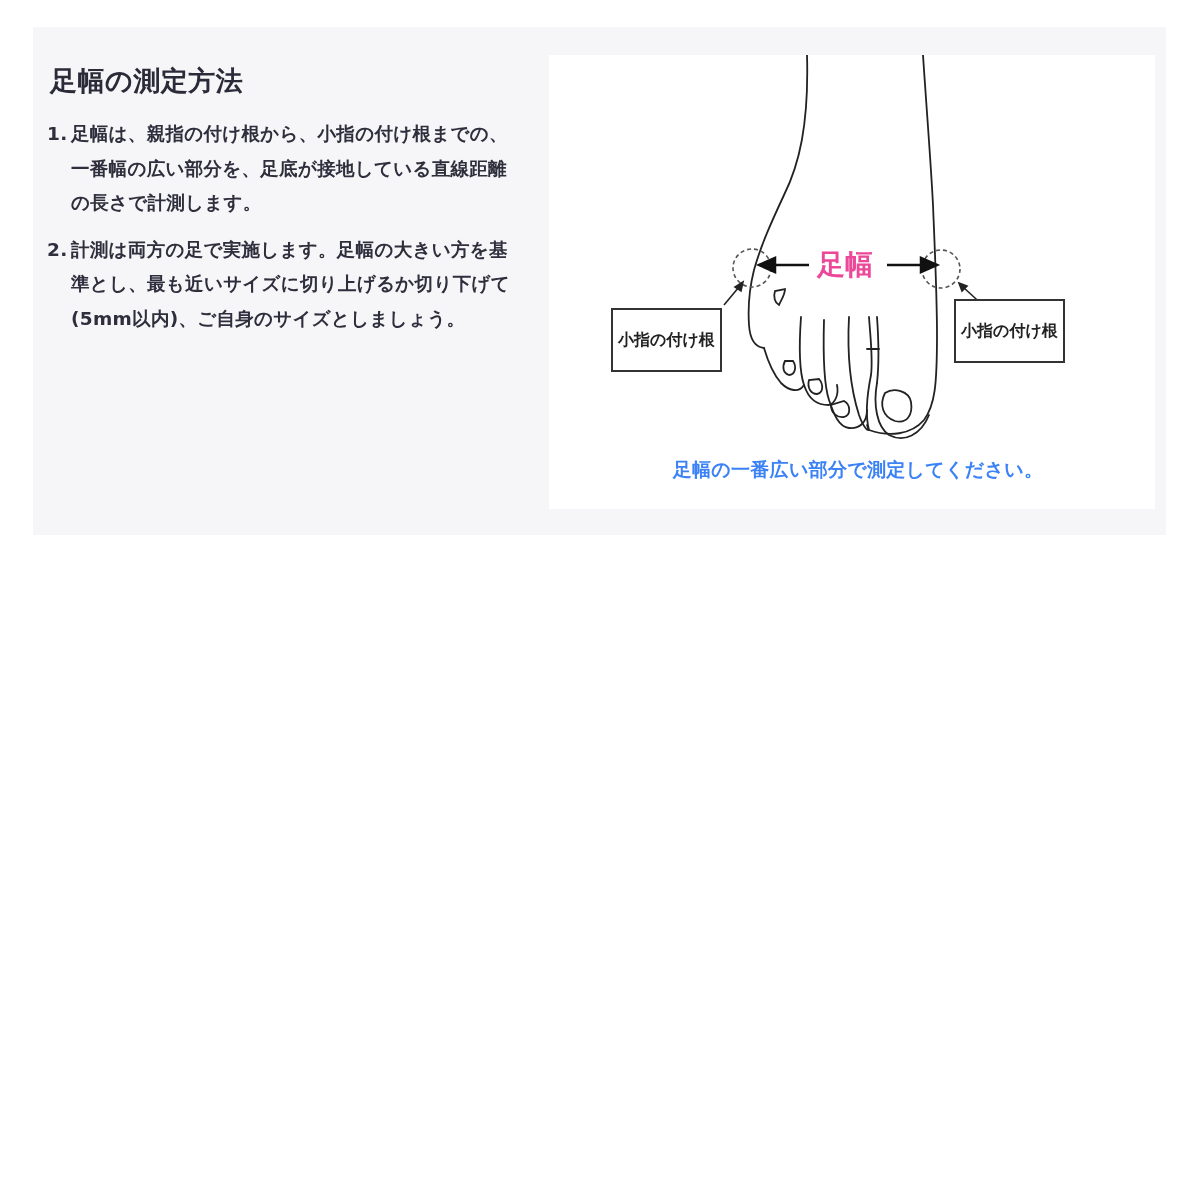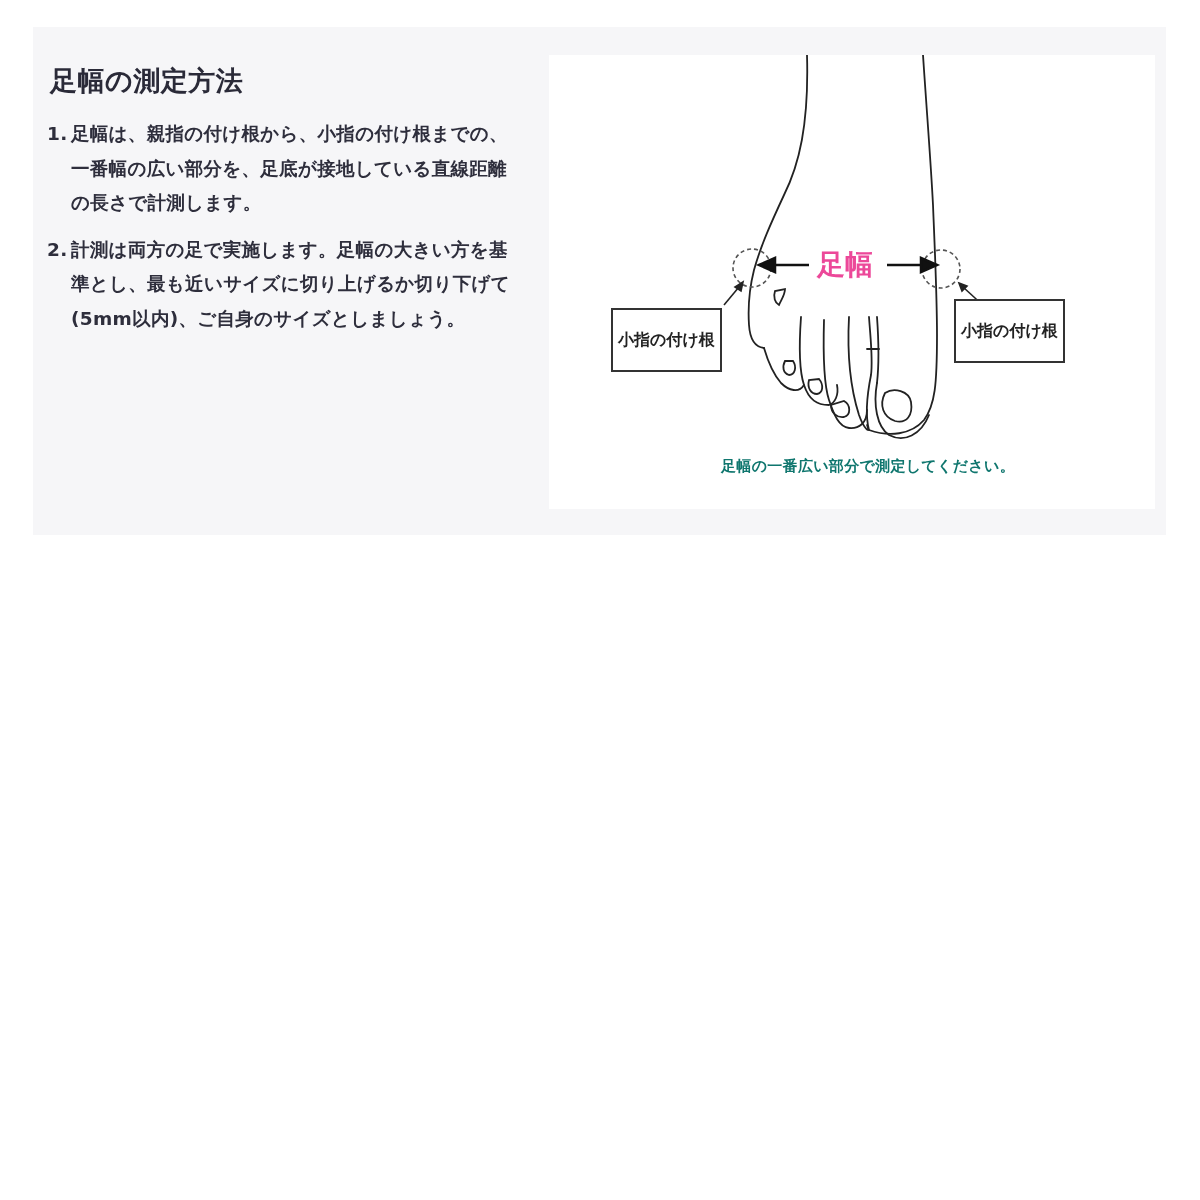--- a/index.html
+++ b/index.html
@@ -14,22 +14,22 @@
   .step { position: relative; padding-left: 24px; font-size: 18.5px; font-weight: bold;
           line-height: 34.5px; margin-bottom: 12px; color: #2e2e3c; letter-spacing: 0.3px; }
   .step-num { position: absolute; left: 0; top: 0; }
   .figure { position: absolute; left: 516px; top: 28px; width: 606px; height: 454px;
             background: #ffffff; }
   .figure svg { position: absolute; left: 0; top: 0; }
   .lbl-box { position: absolute; border: 2px solid #333; background: #fff; font-size: 16px;
              font-weight: bold; color: #222; padding: 20px 5px; line-height: 20px; white-space: nowrap; }
   .width-label { position: absolute; font-size: 28px; font-weight: bold; color: #ec4899;
                  line-height: 30px; }
-  .caption { position: absolute; left: 16px; width: 606px; top: 402px; text-align: center;
-             font-size: 15px; font-weight: bold; color: #0f766e; letter-spacing: 0.3px; }
+  .caption { position: absolute; left: 6px; width: 606px; top: 402px; text-align: center;
+             font-size: 19px; font-weight: bold; color: #3b82f6; letter-spacing: 0.3px; }
 </style>
 </head>
 <body>
 
 <div class="panel">
   <h2 class="title">足幅の測定方法</h2>
 
   <ol class="steps">
     <li class="step">
       <span class="step-num">1.</span>

